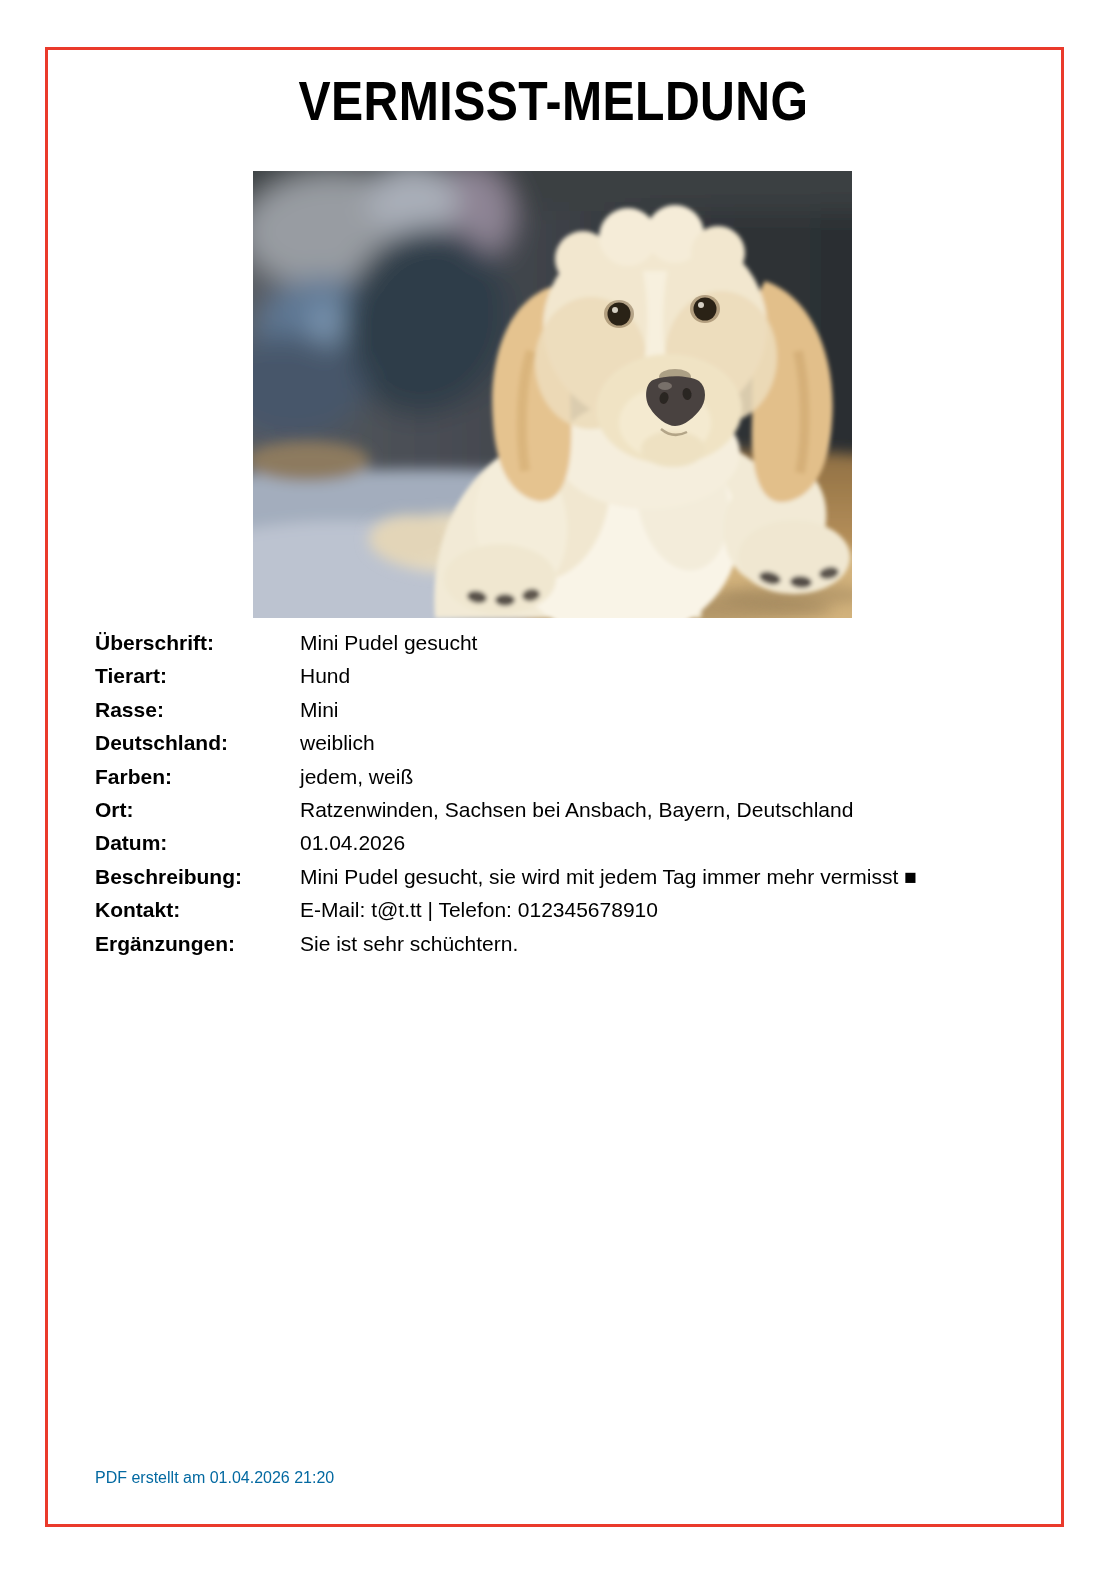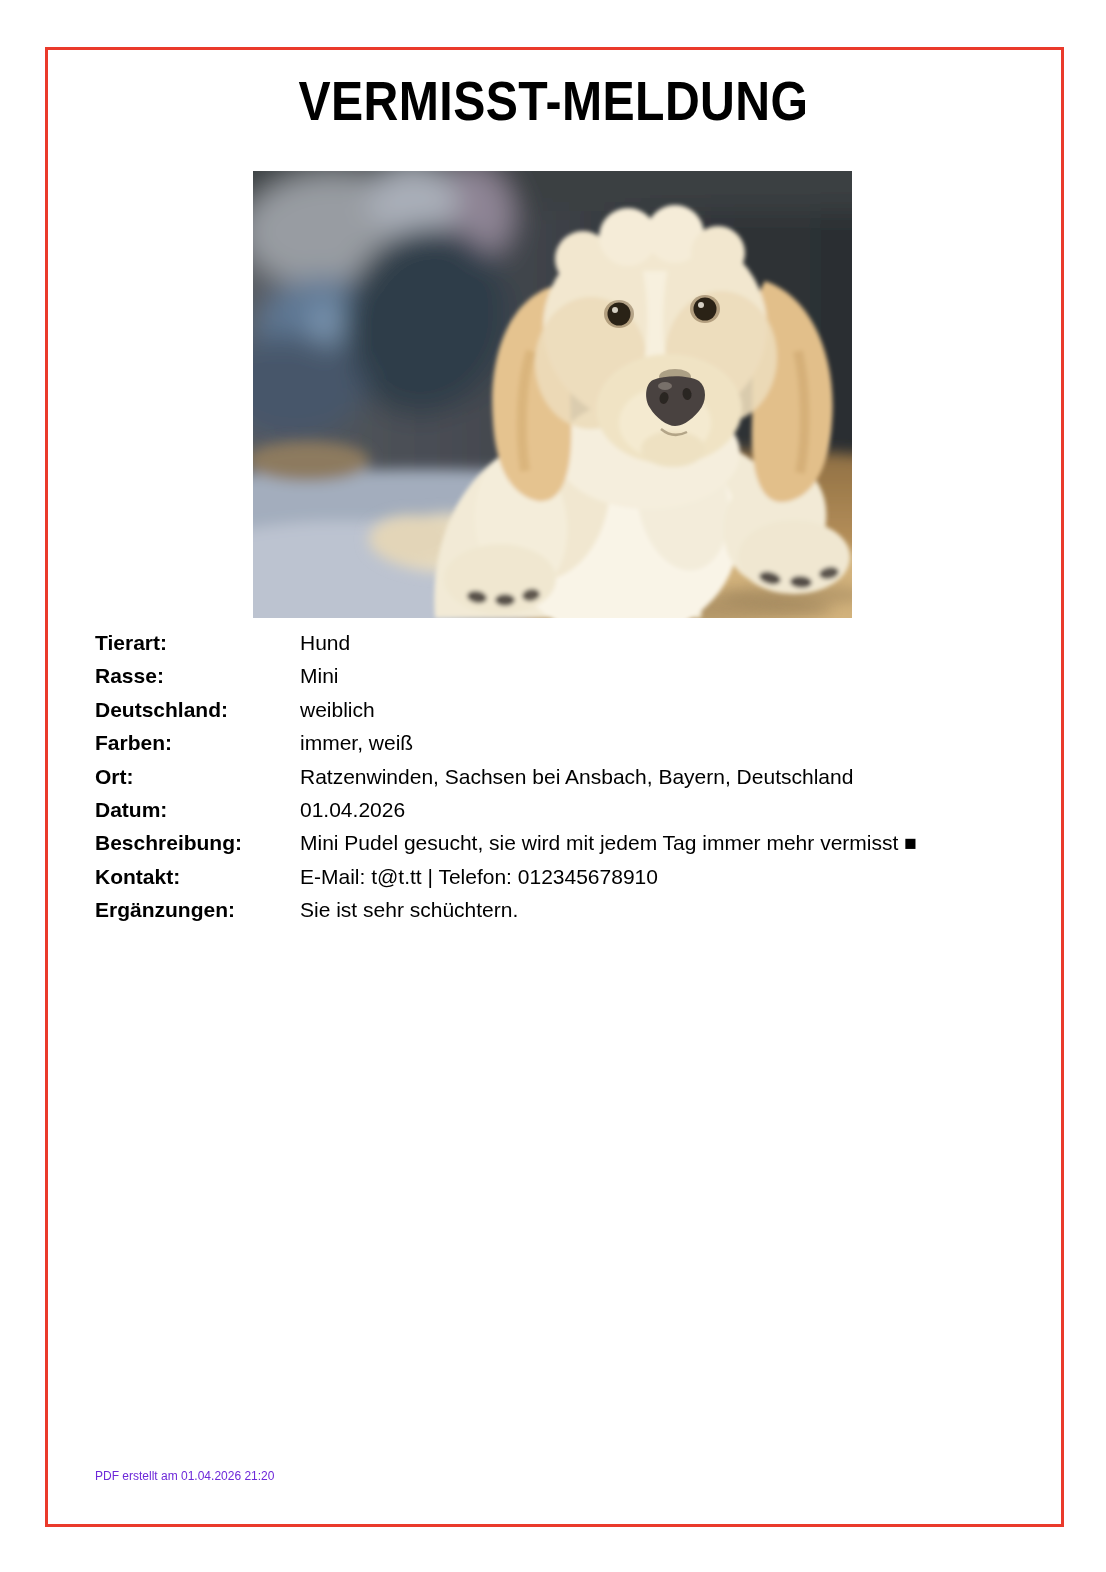--- a/index.html
+++ b/index.html
@@ -54,22 +54,22 @@
   .field-label {
     width:205px;
     flex:0 0 205px;
     font-weight:bold;
     white-space:nowrap;
   }
   .field-value { white-space:nowrap; }
   .footer {
     position:absolute;
     left:95px; top:1469px;
-    font-size:12px;
-    color:#6d28d9;
+    font-size:16px;
+    color:#0369a1;
   }
 </style>
 </head>
 <body>
 
 <div class="page-border"></div>
 
 <div class="title-wrap">
   <span class="title">VERMISST-MELDUNG</span>
 </div>
@@ -187,34 +187,38 @@
         <ellipse cx="434" cy="223" rx="4.5" ry="6" fill="#2c2623" transform="rotate(-10 434 223)"></ellipse>
         <ellipse cx="412" cy="215" rx="7" ry="4" fill="#8b827c" opacity="0.7"></ellipse>
         <path d="M 408,258 Q 420,268 434,261" stroke="#8a7a5e" stroke-width="2.5" fill="none" opacity="0.6"></path>
       </g>
     </g>
   </svg>
 </div>
 
 <div class="fields">
   <div class="field-row">
+    <span class="field-label">Überschrift:</span>
+    <span class="field-value">Mini Pudel gesucht</span>
+  </div>
+  <div class="field-row">
     <span class="field-label">Tierart:</span>
     <span class="field-value">Hund</span>
   </div>
   <div class="field-row">
     <span class="field-label">Rasse:</span>
     <span class="field-value">Mini</span>
   </div>
   <div class="field-row">
     <span class="field-label">Deutschland:</span>
     <span class="field-value">weiblich</span>
   </div>
   <div class="field-row">
     <span class="field-label">Farben:</span>
-    <span class="field-value">immer, weiß</span>
+    <span class="field-value">jedem, weiß</span>
   </div>
   <div class="field-row">
     <span class="field-label">Ort:</span>
     <span class="field-value">Ratzenwinden, Sachsen bei Ansbach, Bayern, Deutschland</span>
   </div>
   <div class="field-row">
     <span class="field-label">Datum:</span>
     <span class="field-value">01.04.2026</span>
   </div>
   <div class="field-row">

